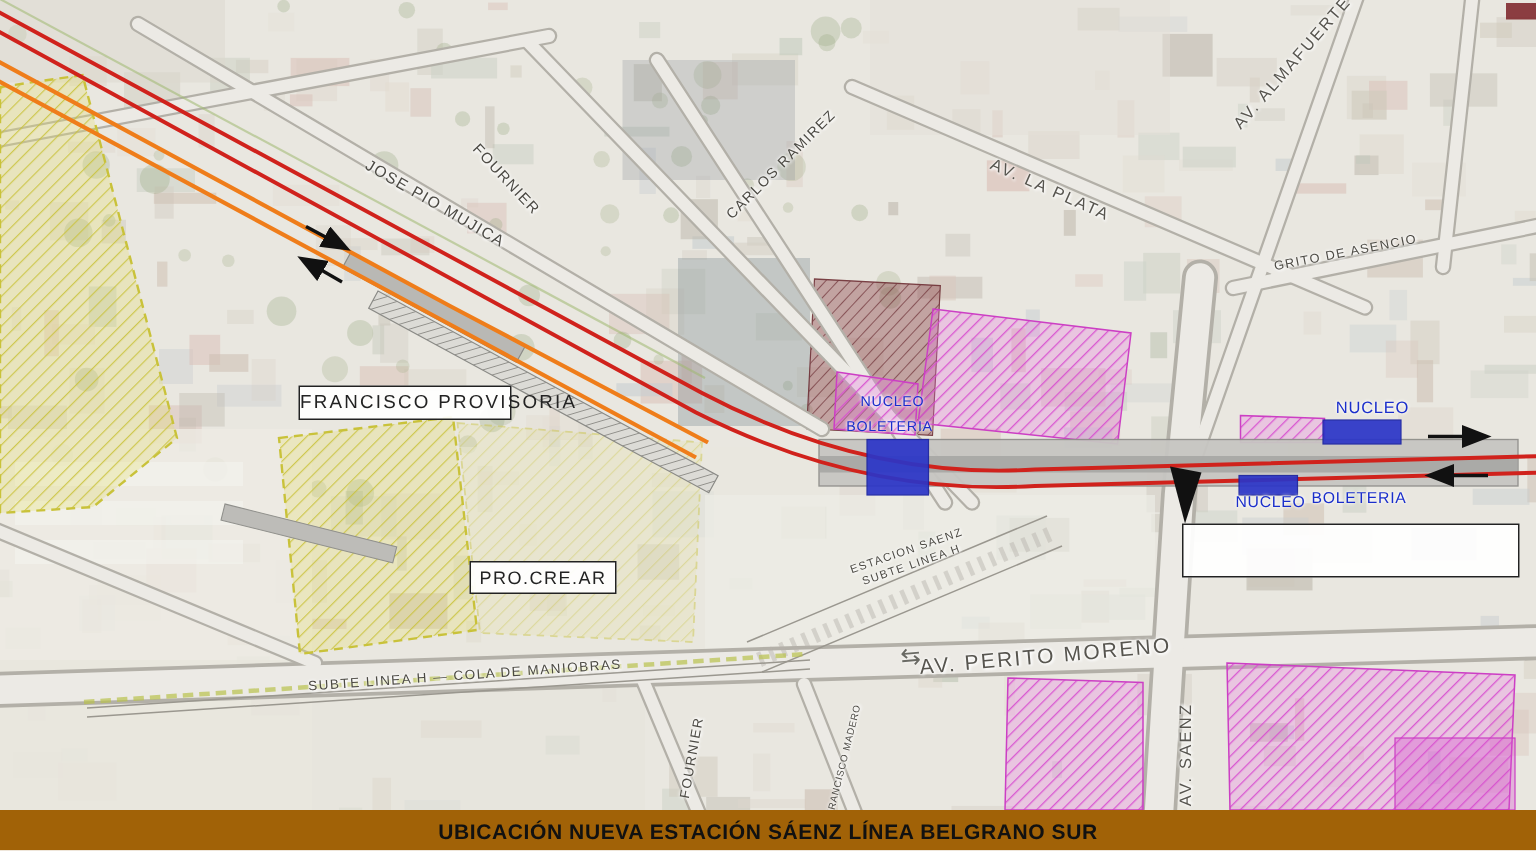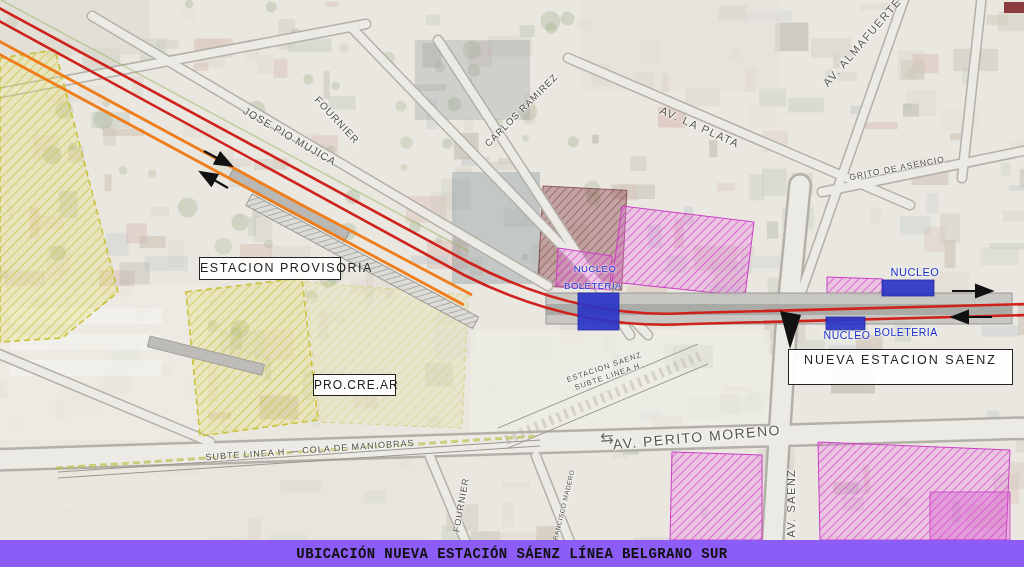--- a/index.html
+++ b/index.html
@@ -10,22 +10,22 @@
   
   .lbl{position:absolute;transform:translate(-50%,-50%) rotate(var(--r,0deg));
        color:#4c4a44;white-space:nowrap;letter-spacing:1px;
        text-shadow:0 0 2px #fff,0 0 3px #fff,1px 1px 2px #fff;}
   .big-ave{color:#57554f;letter-spacing:1.5px;}
   .blulbl{position:absolute;transform:translate(-50%,-50%);font-weight:normal;
           color:var(--label-blue,#1a2ecb);white-space:nowrap;letter-spacing:.5px;
           text-shadow:0 0 2px #fff,0 0 3px #fff;}
   .callout{position:absolute;background:rgba(255,255,255,.93);border:1.5px solid #222;
            color:#222;text-align:center;white-space:nowrap;box-sizing:border-box;}
-  .caption-bar{position:absolute;left:0;top:540px;width:1024px;height:27px;background:#8b5cf6;
-               display:flex;align-items:center;justify-content:center;font-family:Liberation Mono, monospace;}
+  .caption-bar{position:absolute;left:0;top:540px;width:1024px;height:27px;background:#a16207;
+               display:flex;align-items:center;justify-content:center;}
   .caption-text{font-weight:bold;font-size:14px;color:var(--caption-text,#111);letter-spacing:.4px;}
   .icon-span{position:absolute;transform:translate(-50%,-50%) rotate(var(--r,0deg));
              color:#6a6a64;text-shadow:0 0 2px #fff;}
 </style>
 </head>
 <body>
 
 <div id="stage">
   <div id="map">
 
@@ -528,23 +528,23 @@
       <span>ESTACION SAENZ</span><br>
       <span>SUBTE LINEA H</span>
     </div>
 
     <div class="blulbl" style="left:595px;top:268px;font-size:9.5px;">NUCLEO</div>
     <div class="blulbl" style="left:593px;top:285px;font-size:9.5px;">BOLETERIA</div>
     <div class="blulbl" style="left:915px;top:272px;font-size:11px;">NUCLEO</div>
     <div class="blulbl" style="left:847px;top:335px;font-size:10.5px;">NUCLEO</div>
     <div class="blulbl" style="left:906px;top:332px;font-size:10.5px;">BOLETERIA</div>
 
-    <div class="callout" style="left:199px;top:257px;width:142px;height:23px;line-height:21px;font-size:12.5px;letter-spacing:1.5px;">ESTACION PROVISORIA</div>
-    <div class="callout" style="left:313px;top:374px;width:83px;height:22px;line-height:20px;font-size:12px;letter-spacing:1px;">PRO.CRE.AR</div>
+    <div class="callout" style="left:199px;top:257px;width:142px;height:23px;line-height:21px;font-size:12.5px;letter-spacing:1.5px;">FRANCISCO PROVISORIA</div>
+    <div class="callout" style="left:313px;top:374px;width:98px;height:22px;line-height:20px;font-size:12px;letter-spacing:1px;">PRO.CRE.AR</div>
     <div class="callout" style="left:788px;top:349px;width:225px;height:36px;font-size:12.5px;letter-spacing:2px;line-height:16px;padding-top:2px;">
-      <span>NUEVA ESTACION SAENZ</span><br>
+      <br>
     </div>
   </div>
 
   <div class="caption-bar">
     <span class="caption-text">UBICACIÓN NUEVA ESTACIÓN SÁENZ LÍNEA BELGRANO SUR</span>
   </div>
 </div>
 
 </body></html>

